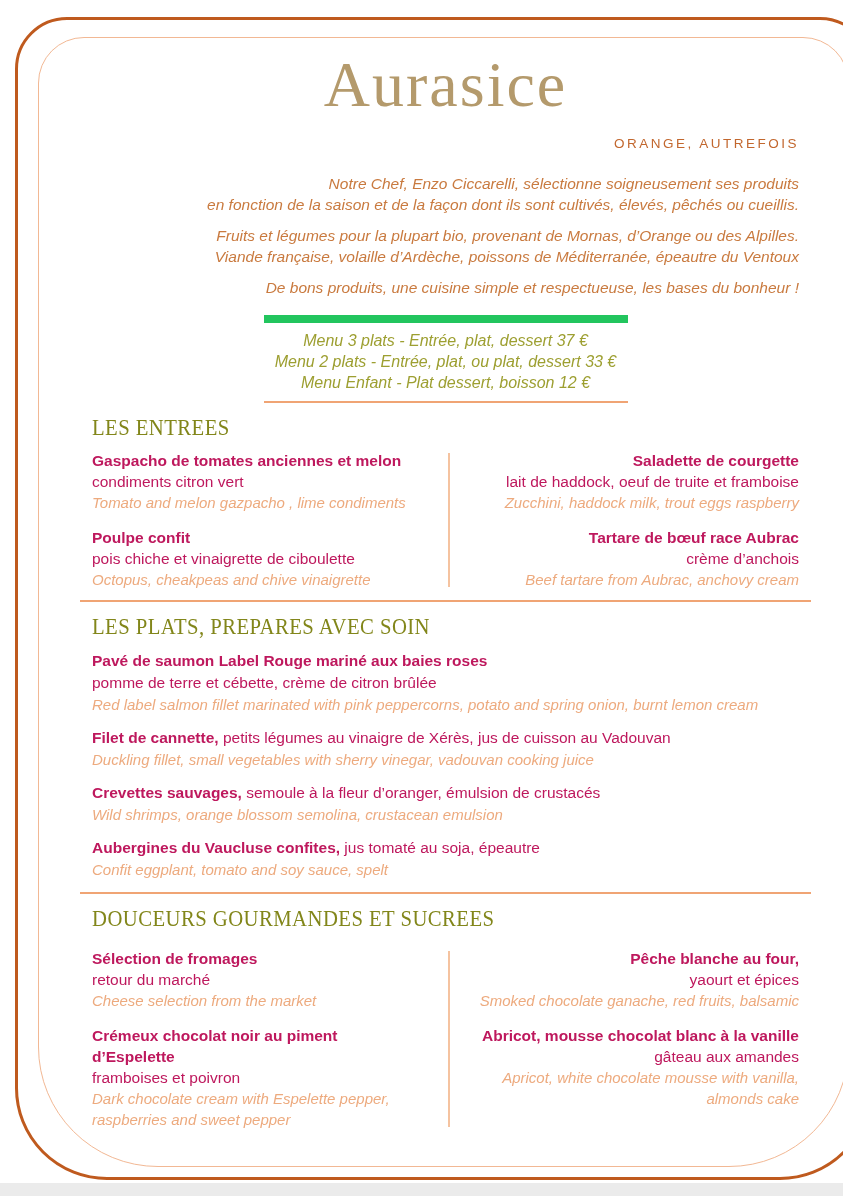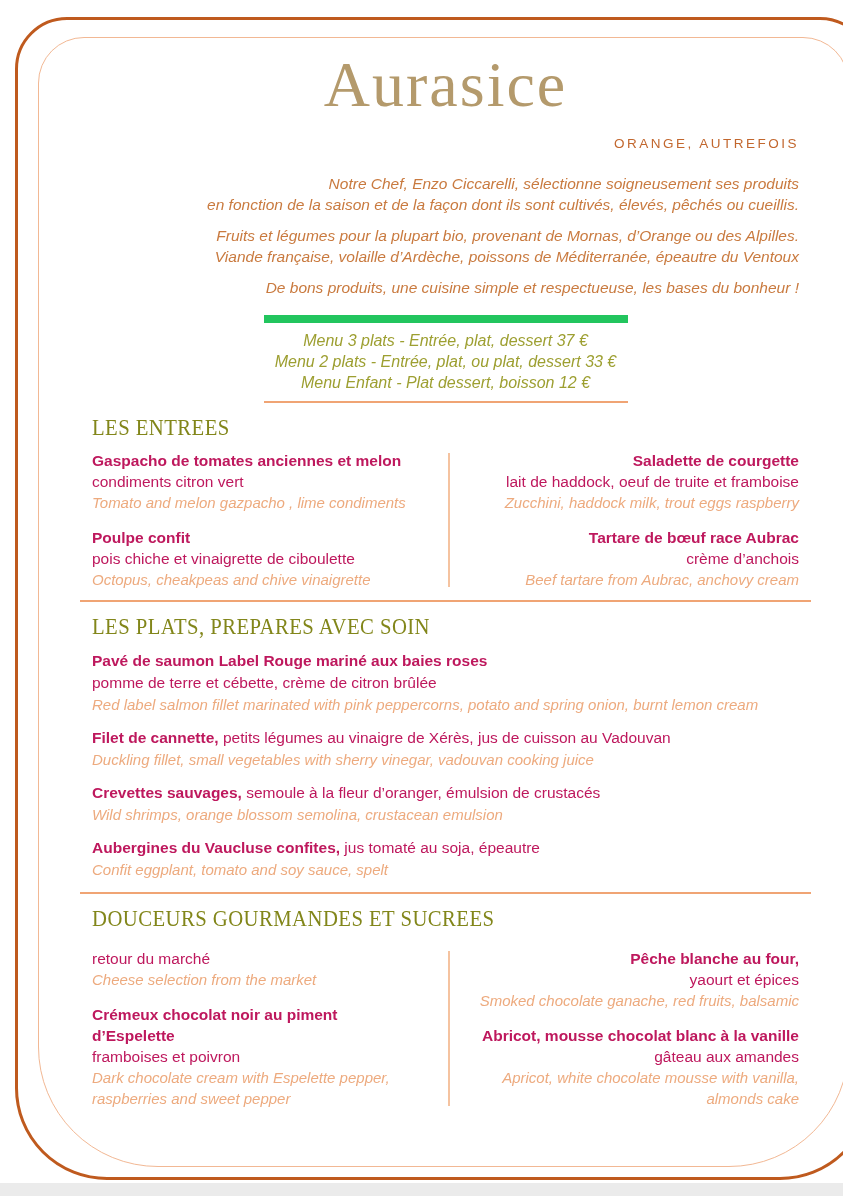--- a/index.html
+++ b/index.html
@@ -161,20 +161,21 @@
     </div>
 
     <hr class="sep">
 
     <div class="section-heading">DOUCEURS GOURMANDES ET SUCREES</div>
 
     <div class="two-col" style="margin-top:16px;">
       <div class="vdivider"></div>
       <div class="col-left">
         <div class="dish">
+          <div class="dish-title">Sélection de fromages</div>
           <div class="dish-fr">retour du marché</div>
           <div class="dish-en">Cheese selection from the market</div>
         </div>
         <div class="dish">
           <div class="dish-title">Crémeux chocolat noir au piment d’Espelette</div>
           <div class="dish-fr">framboises et poivron</div>
           <div class="dish-en">Dark chocolate cream with Espelette pepper, raspberries and sweet pepper</div>
         </div>
       </div>
       <div class="col-right">

